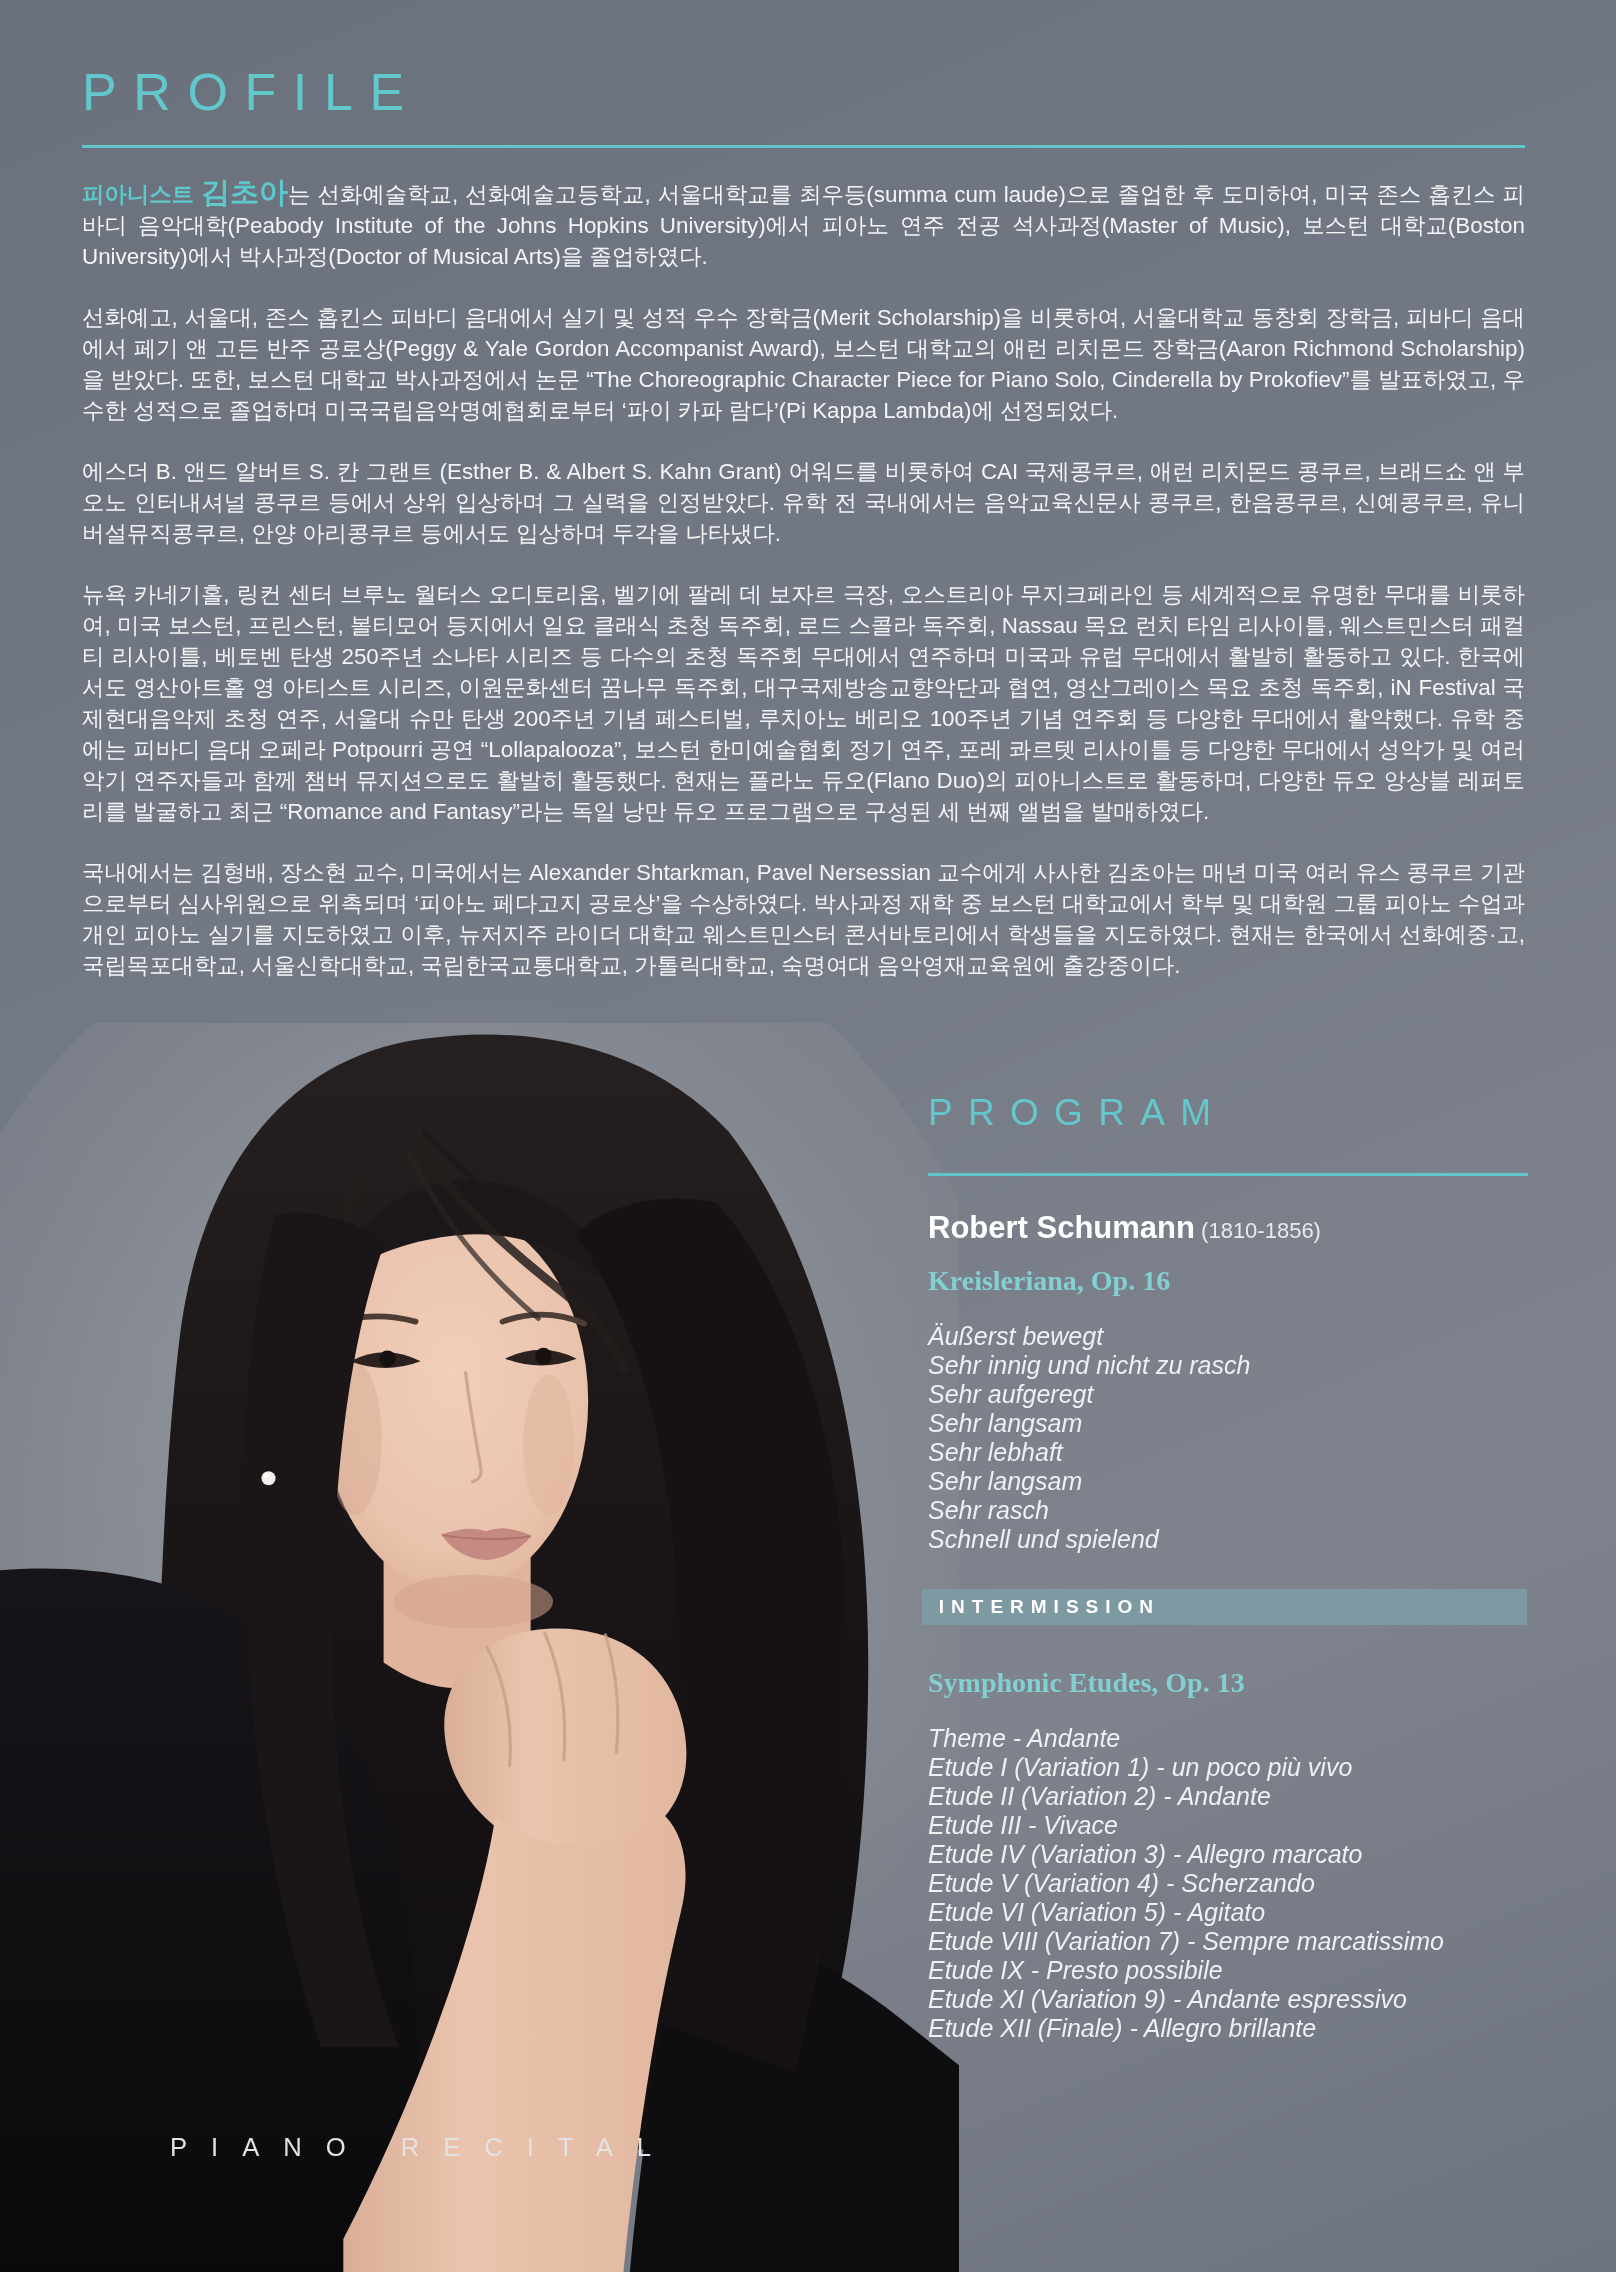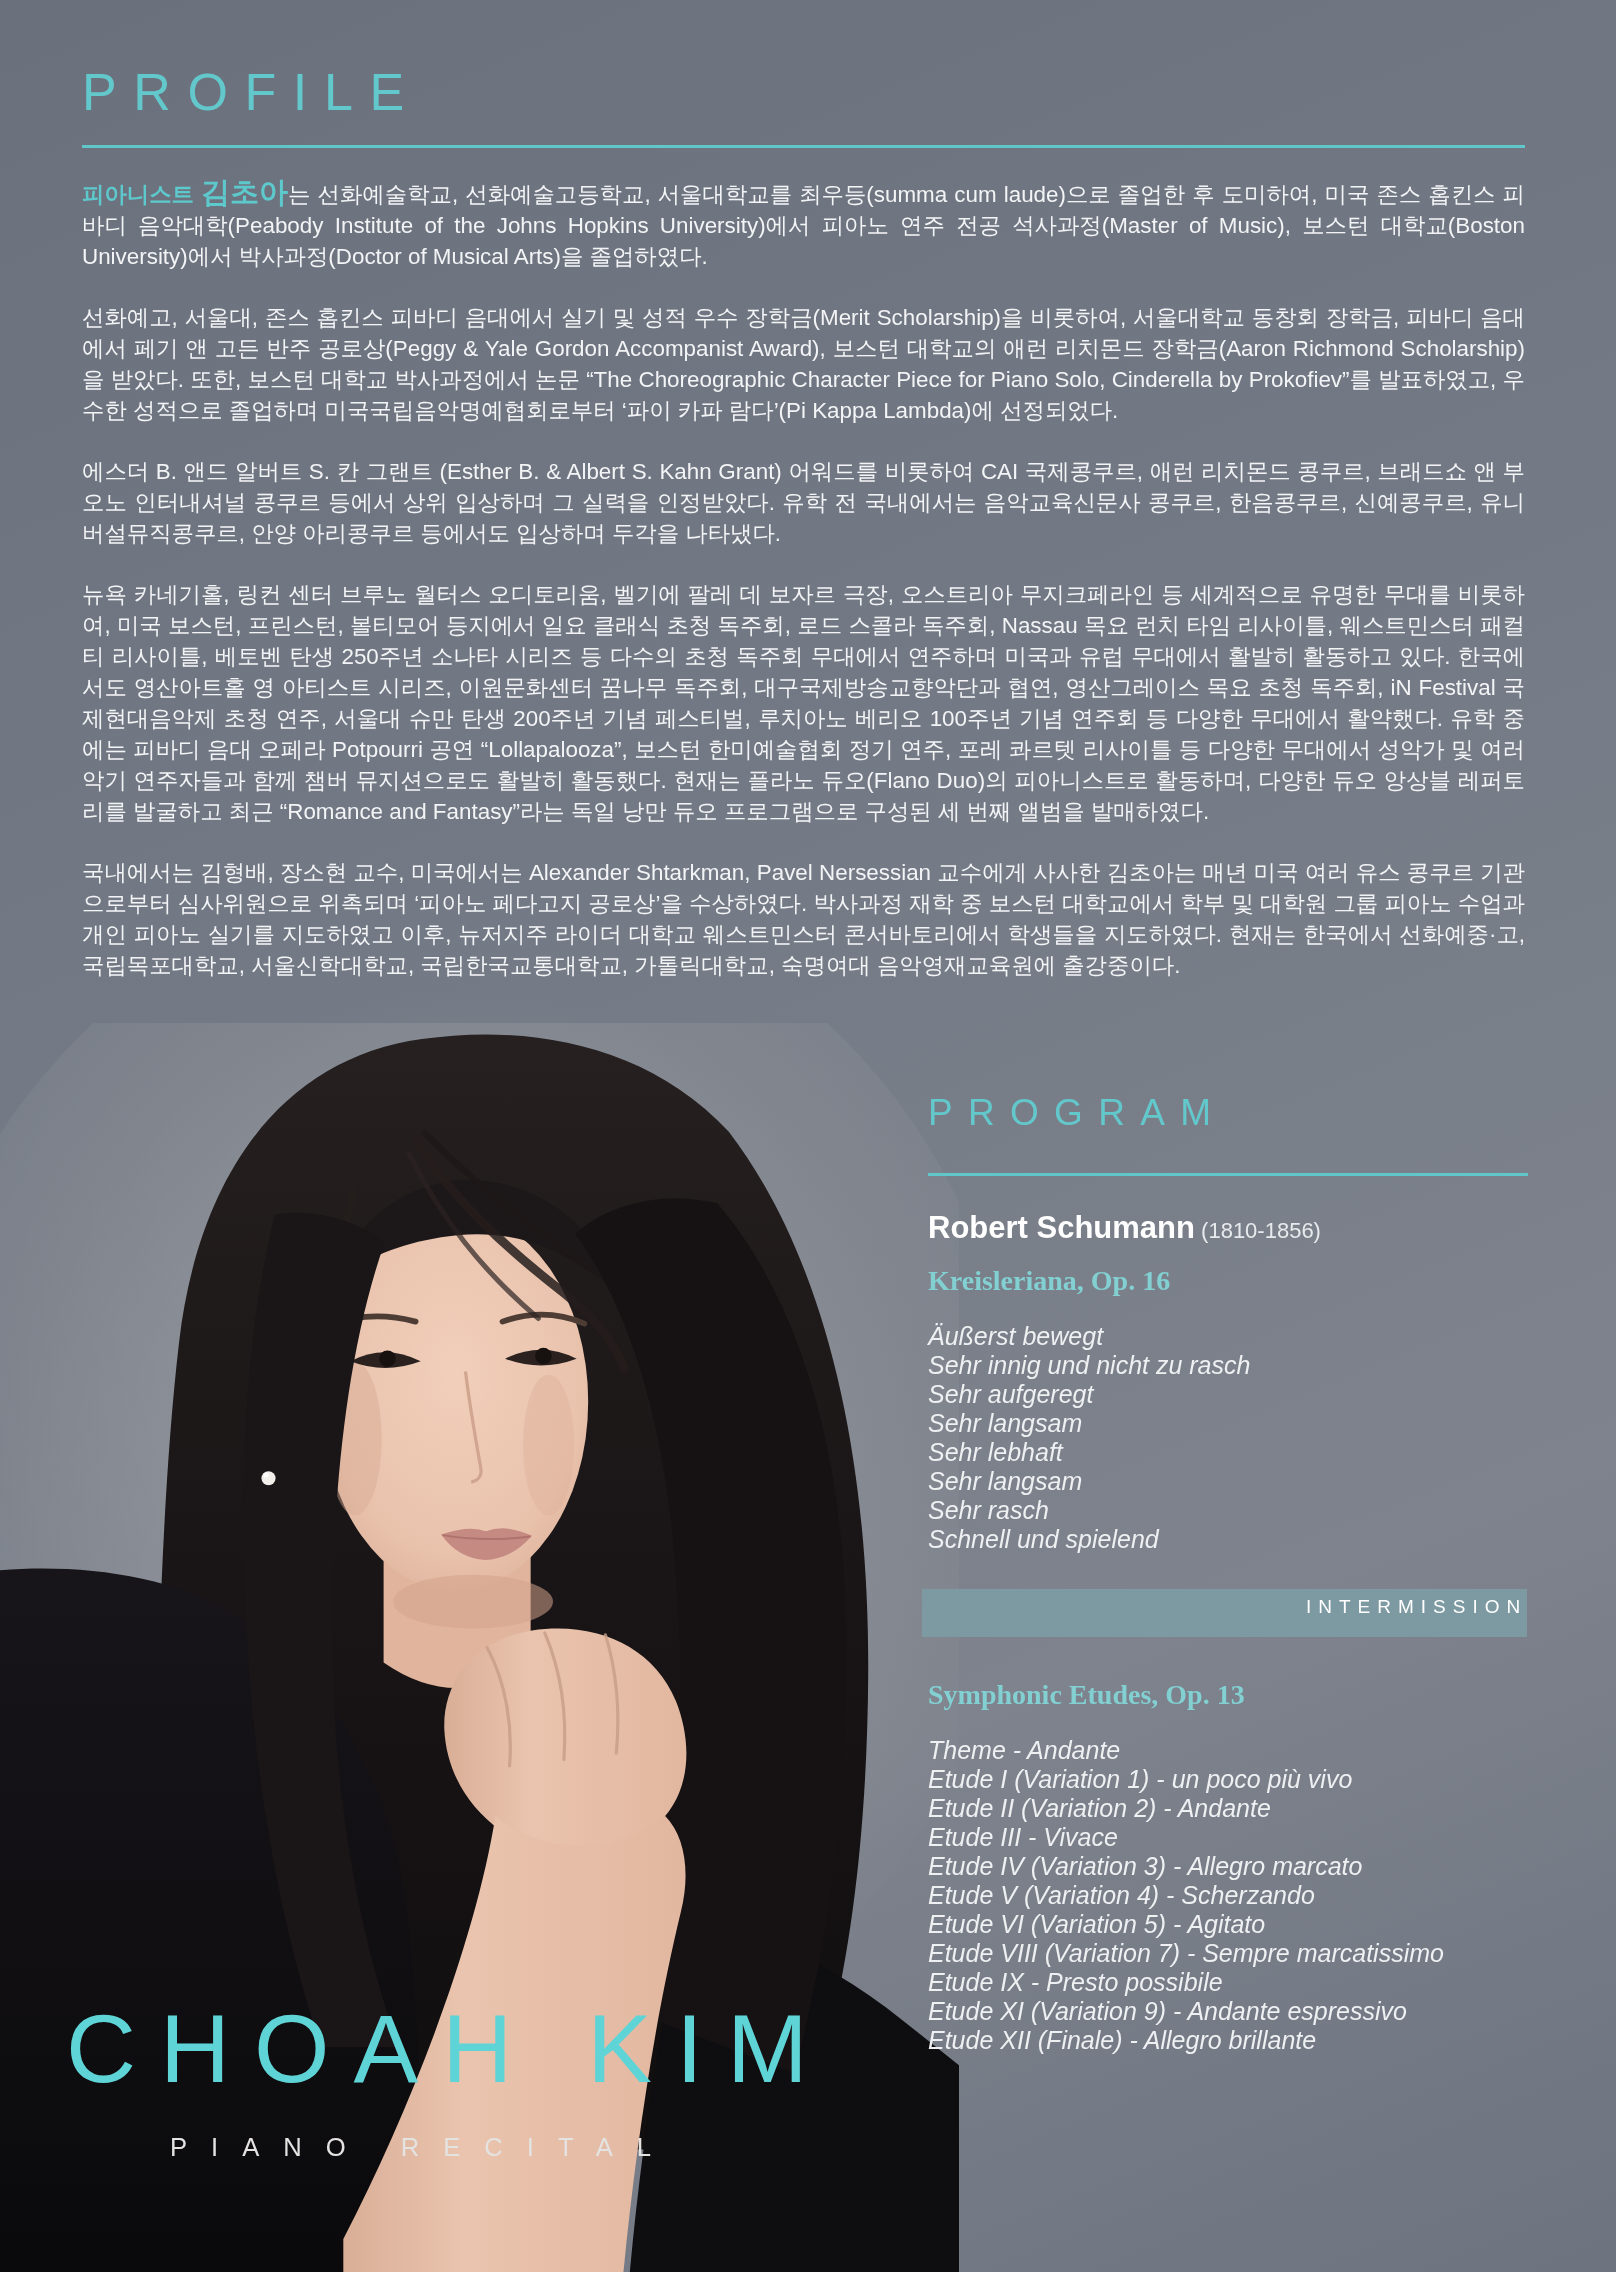--- a/index.html
+++ b/index.html
@@ -37,23 +37,23 @@
   .program .rule{margin-top:42px;}
   .composer{margin-top:35px;font-size:31px;line-height:33px;font-weight:bold;color:#ffffff;}
   .composer .dates{font-size:22px;font-weight:normal;color:#e8eaed;letter-spacing:0;}
   .piece-title{
     margin-top:19px;font-family:"Liberation Serif","DejaVu Serif",serif;
     font-size:28px;line-height:29px;font-weight:bold;color:#82d0d2;
   }
   .movements{margin-top:27px;}
   .mov{font-size:25px;line-height:29px;font-style:italic;color:#eef0f2;}
   .intermission{
-    margin-top:35px;margin-left:-5.8px;width:605px;height:48px;line-height:36px;
-    background:#7d99a1;color:#ffffff;font-size:19px;font-weight:normal;
-    letter-spacing:7px;padding-left:16.6px;box-sizing:border-box;text-align:right;
+    margin-top:35px;margin-left:-5.8px;width:605px;height:36px;line-height:36px;
+    background:#7d99a1;color:#ffffff;font-size:19px;font-weight:bold;
+    letter-spacing:7px;padding-left:16.6px;box-sizing:border-box;
   }
   .piece2-title{margin-top:43px;}
   .movements2{margin-top:27px;}
 
   
   .artist-name{
     position:absolute;left:66px;top:2000px;white-space:nowrap;
     font-size:97px;line-height:97px;font-weight:200;
     letter-spacing:24px;color:#5fd4d6;
   }
@@ -199,17 +199,16 @@
       <div class="mov">Etude IV (Variation 3) - Allegro marcato</div>
       <div class="mov">Etude V (Variation 4) - Scherzando</div>
       <div class="mov">Etude VI (Variation 5) - Agitato</div>
       <div class="mov">Etude VIII (Variation 7) - Sempre marcatissimo</div>
       <div class="mov">Etude IX - Presto possibile</div>
       <div class="mov">Etude XI (Variation 9) - Andante espressivo</div>
       <div class="mov">Etude XII (Finale) - Allegro brillante</div>
     </div>
   </section>
 
-  <div class="artist-name">CHOAH KIM</div>
   <div class="artist-sub">PIANO RECITAL</div>
 
 </div>
 
 
 </body></html>

